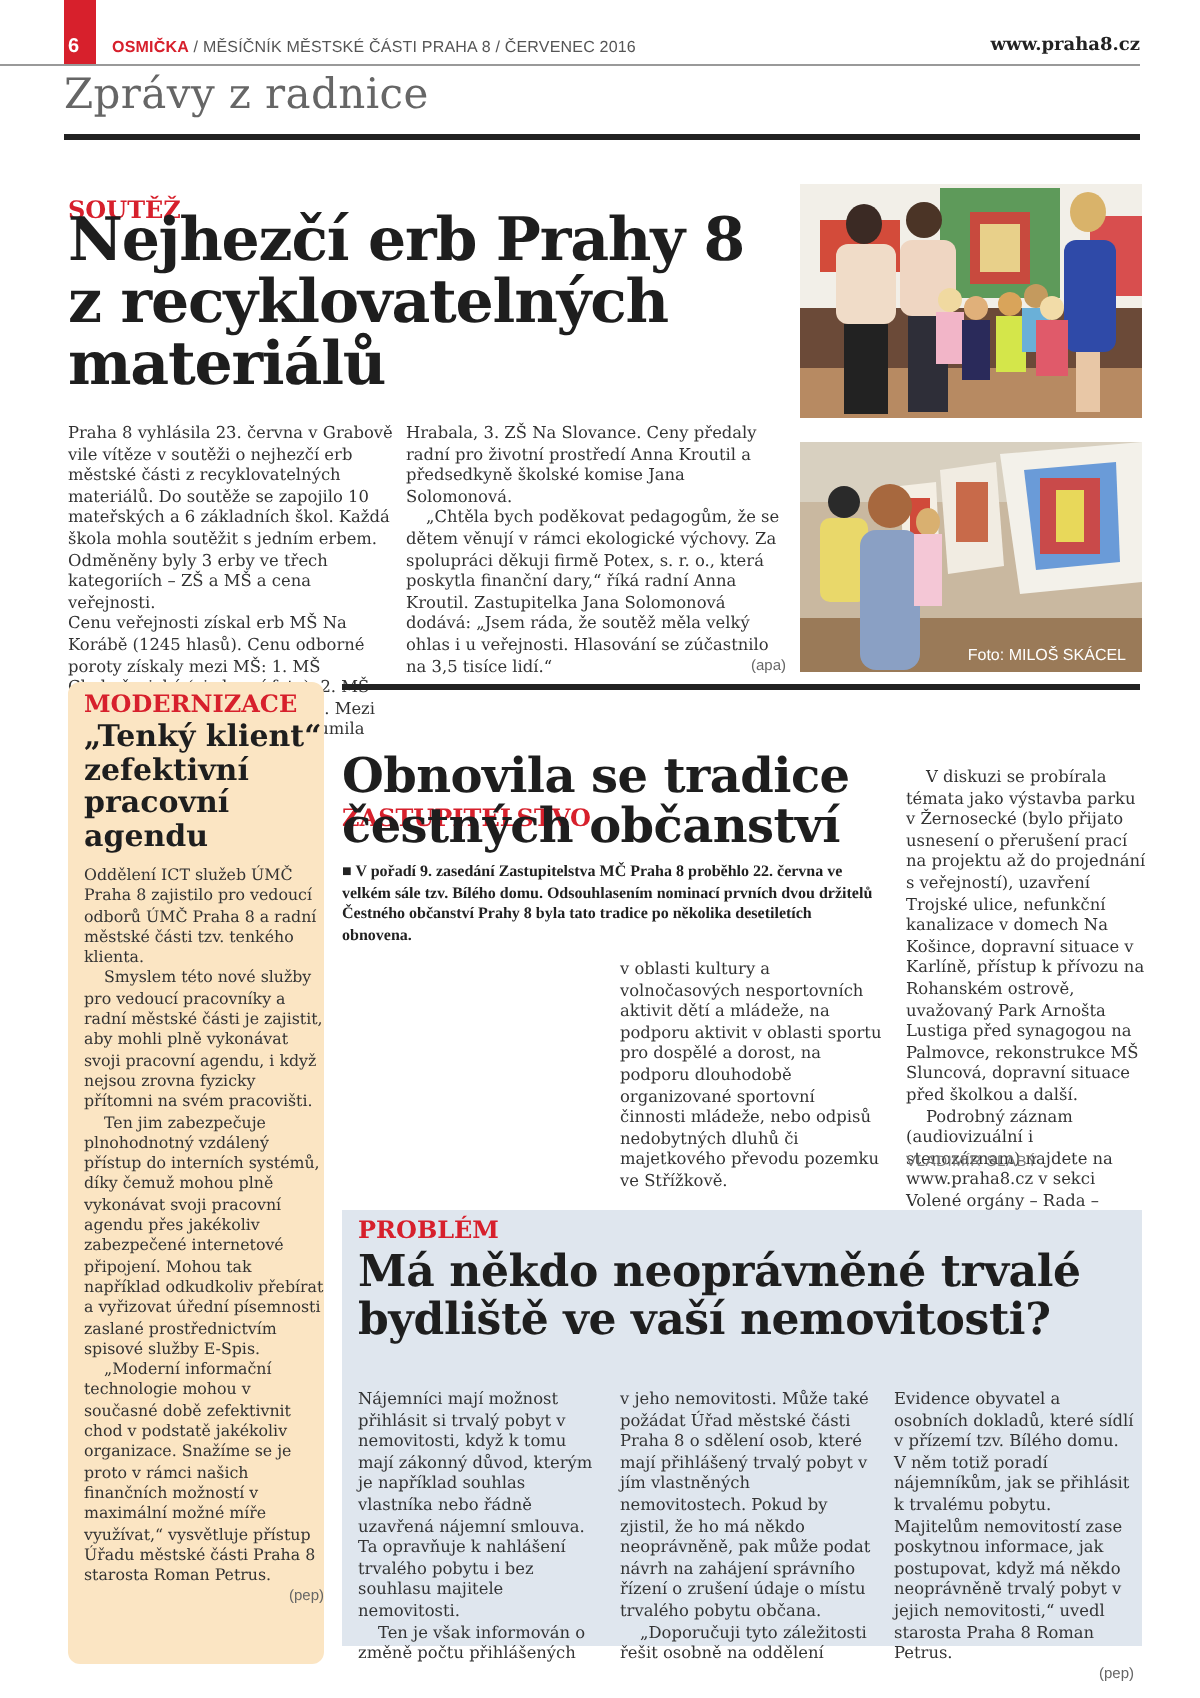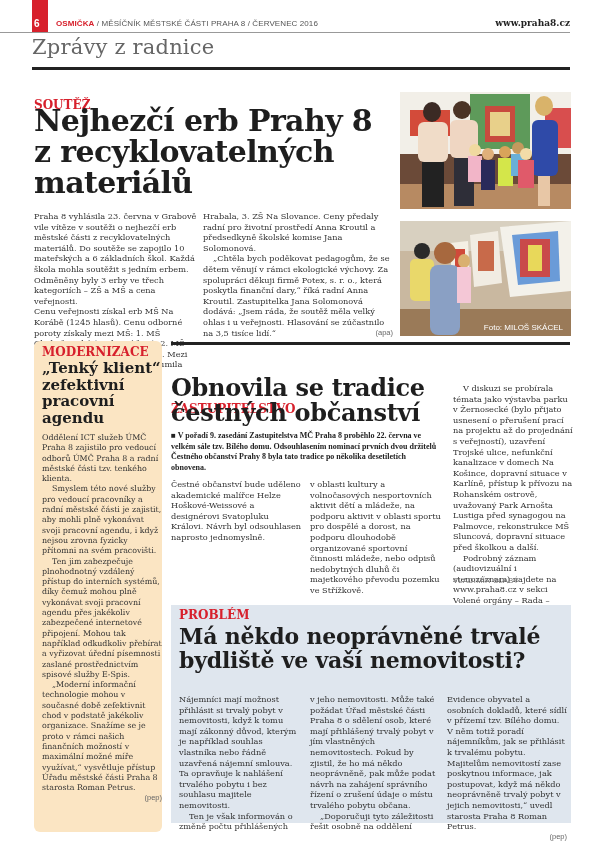--- a/index.html
+++ b/index.html
@@ -144,21 +144,20 @@
   <p class="ind">Smyslem této nové služby pro vedoucí pracovníky a radní městské části je zajistit, aby mohli plně vykonávat svoji pracovní agendu, i když nejsou zrovna fyzicky přítomni na svém pracovišti.</p>
   <p class="ind">Ten jim zabezpečuje plnohodnotný vzdálený přístup do interních systémů, díky čemuž mohou plně vykonávat svoji pracovní agendu přes jakékoliv zabezpečené internetové připojení. Mohou tak například odkudkoliv přebírat a vyřizovat úřední písemnosti zaslané prostřednictvím spisové služby E-Spis.</p>
   <p class="ind"><span>„Moderní informační technologie mohou v současné době zefektivnit chod v podstatě jakékoliv organizace. Snažíme se je proto v rámci našich finančních možností v maximální možné míře využívat,“ vysvětluje přístup Úřadu městské části Praha 8 starosta Roman Petrus.</span> <span class="sig">(pep)</span></p>
 </div>
 
 <div class="abs z-rule"></div>
 <div class="abs kicker z-kicker">ZASTUPITELSTVO</div>
 <h2 class="abs headline z-headline">Obnovila se tradice čestných občanství</h2>
 <div class="abs z-lead">■ V pořadí 9. zasedání Zastupitelstva MČ Praha 8 proběhlo 22. června ve velkém sále tzv. Bílého domu. Odsouhlasením nominací prvních dvou držitelů Čestného občanství Prahy 8 byla tato tradice po několika desetiletích obnovena.</div>
 <div class="abs body-text z-col1">
-  <p>Čestné občanství bude uděleno akademické malířce Helze Hoškové-Weissové a designérovi Svatopluku Královi. Návrh byl odsouhlasen naprosto jednomyslně.</p>
 </div>
 <div class="abs body-text z-col2">
   <p>v oblasti kultury a volnočasových nesportovních aktivit dětí a mládeže, na podporu aktivit v oblasti sportu pro dospělé a dorost, na podporu dlouhodobě organizované sportovní činnosti mládeže, nebo odpisů nedobytných dluhů či majetkového převodu pozemku ve Střížkově.</p>
 </div>
 <div class="abs body-text z-col3">
   <p class="ind">V diskuzi se probírala témata jako výstavba parku v Žernosecké (bylo přijato usnesení o přerušení prací na projektu až do projednání s veřejností), uzavření Trojské ulice, nefunkční kanalizace v domech Na Košince, dopravní situace v Karlíně, přístup k přívozu na Rohanském ostrově, uvažovaný Park Arnošta Lustiga před synagogou na Palmovce, rekonstrukce MŠ Sluncová, dopravní situace před školkou a další.</p>
   <p class="ind">Podrobný záznam (audiovizuální i stenozáznam) najdete na www.praha8.cz v sekci Volené orgány – Rada – Zastupitelstvo.</p>
 </div>
 <div class="abs z-author">VLADIMÍR SLABÝ</div>
 

